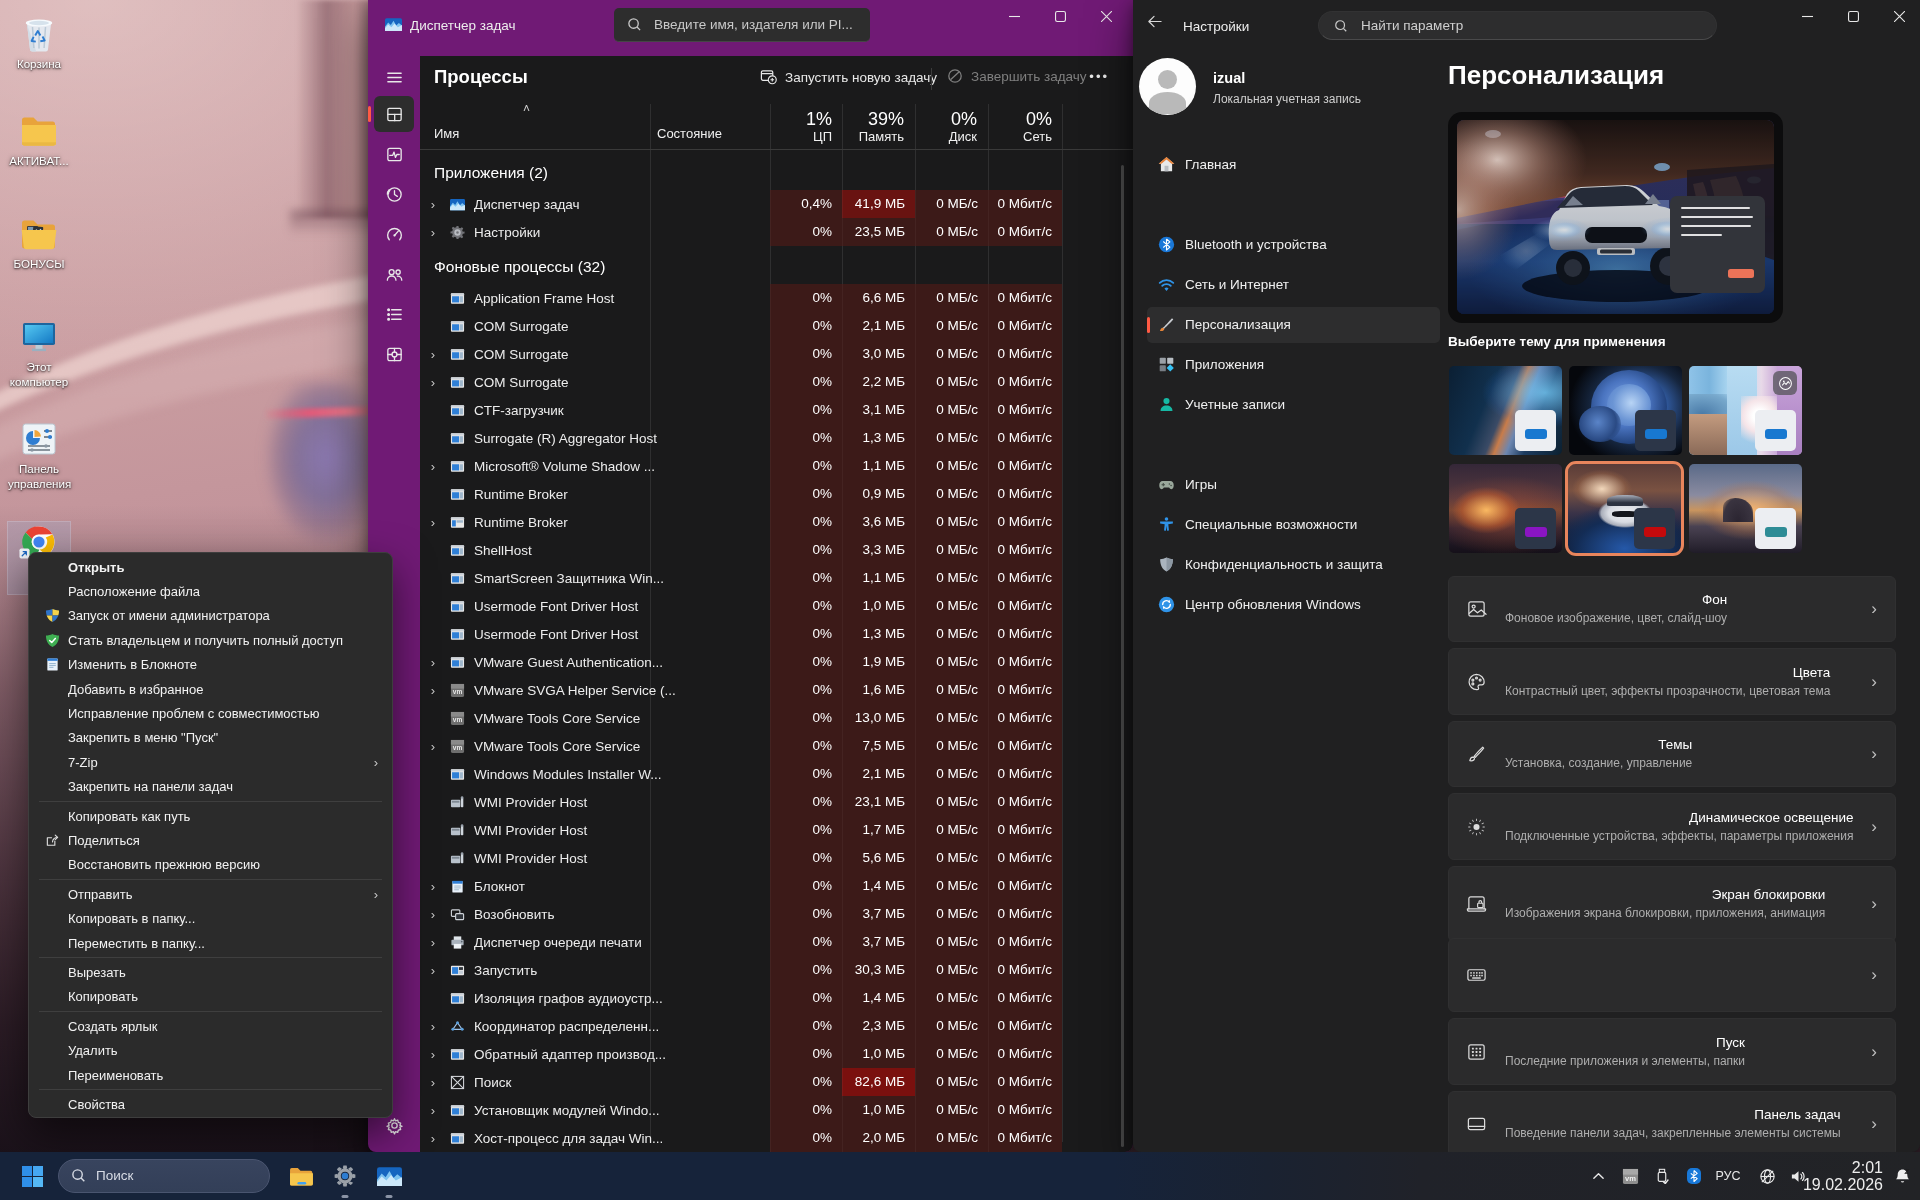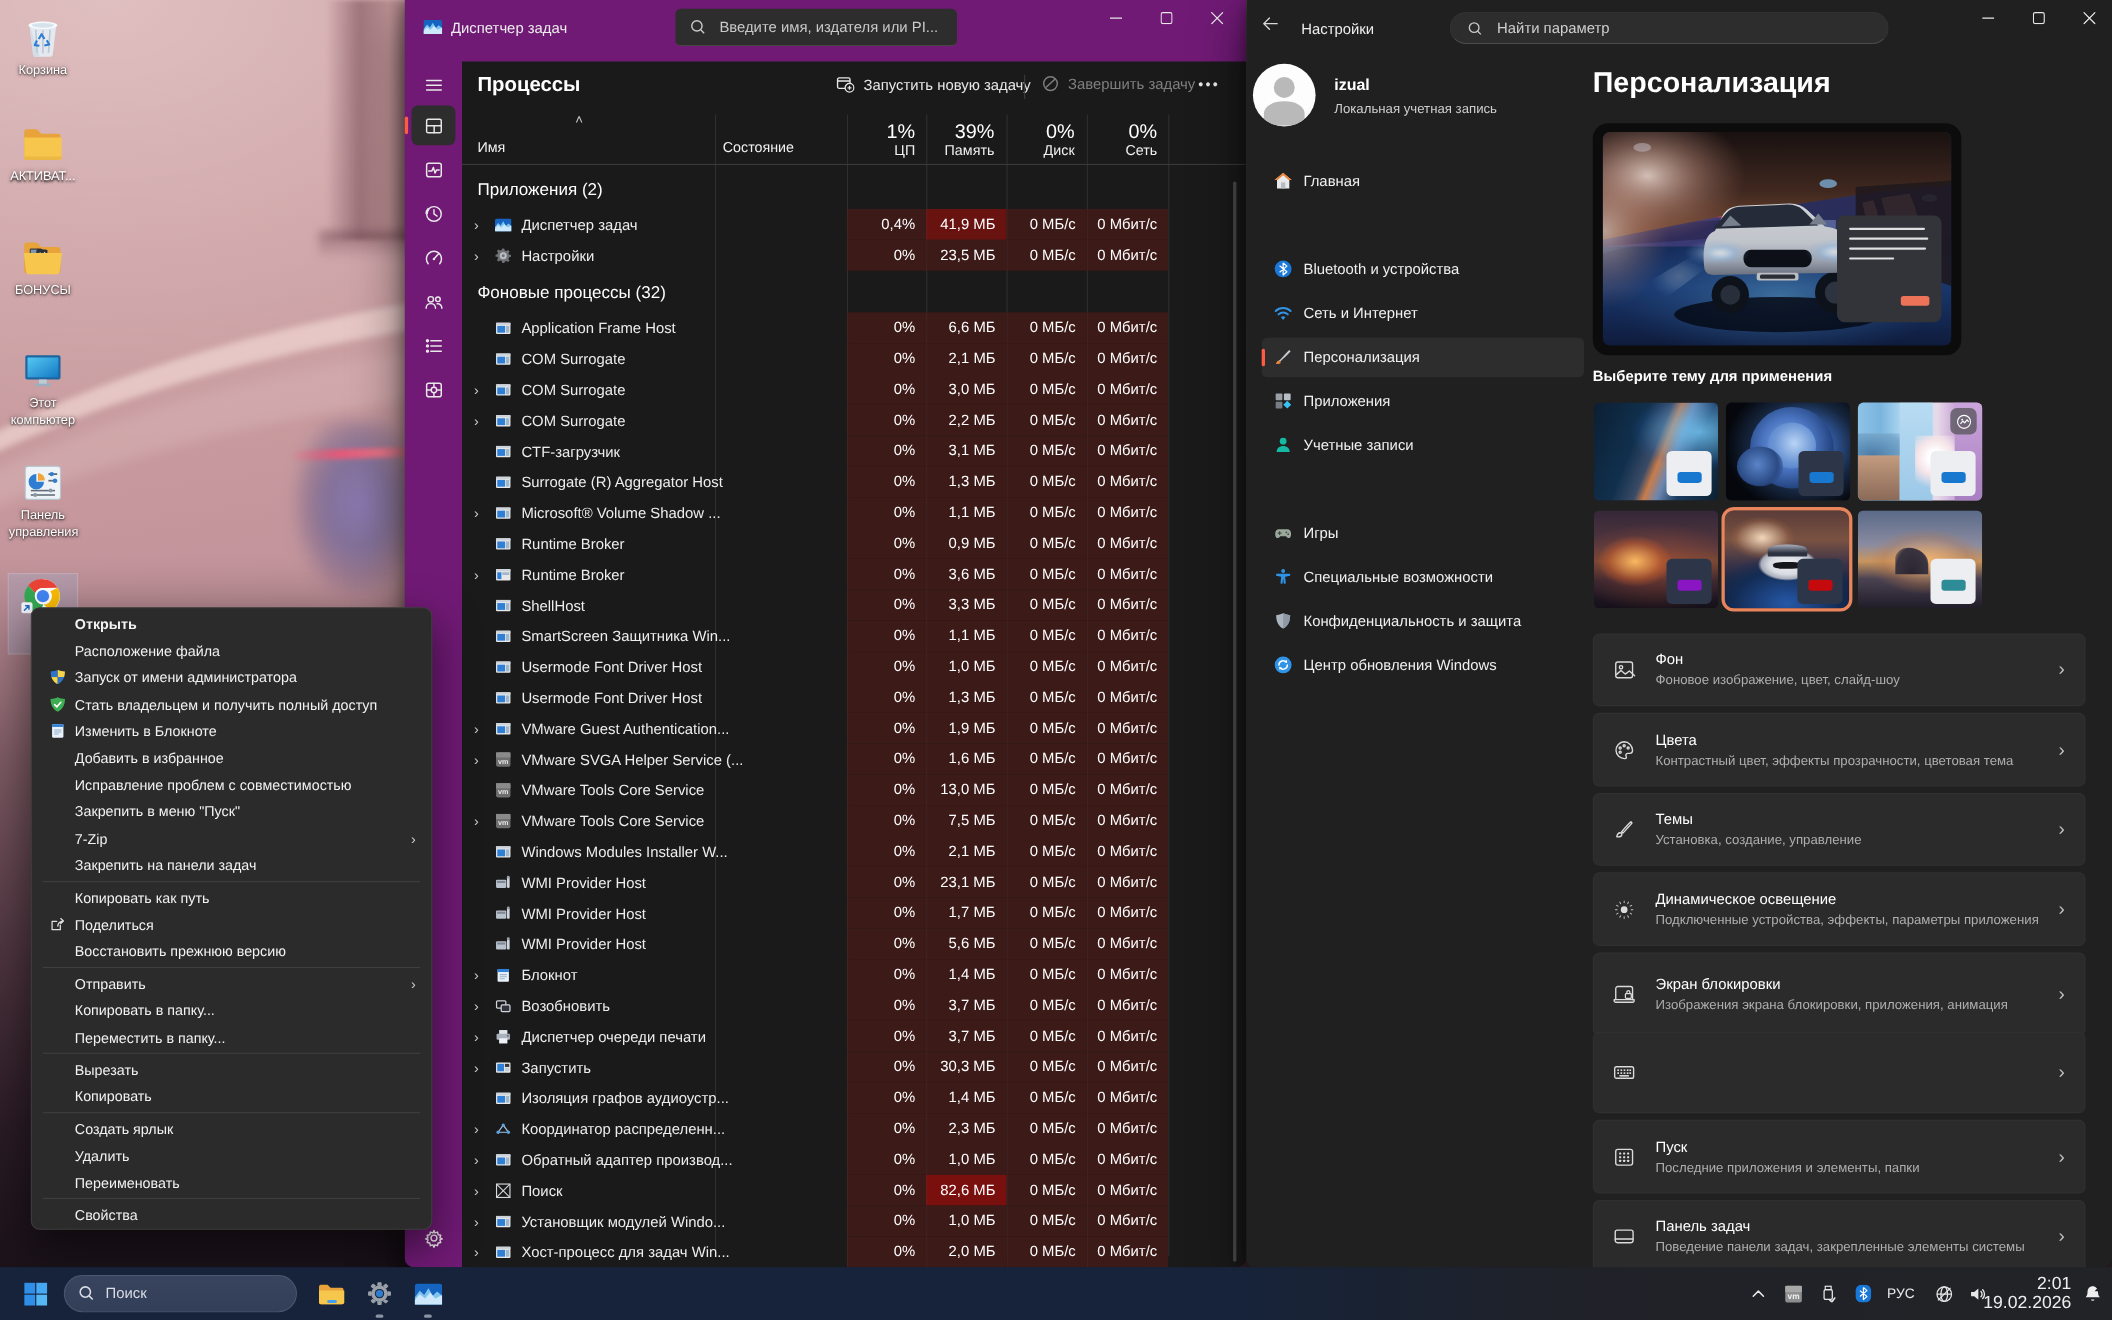--- a/index.html
+++ b/index.html
@@ -119,21 +119,21 @@
 .r1 { left:22px; top:4px; width:76px; height:74px; background:radial-gradient(circle at 45% 45%, #7fa8e8 0%, #4a74c0 40%, #1d3c74 75%, transparent 90%); }
 .r2 { left:38px; top:18px; width:44px; height:42px; background:radial-gradient(circle at 55% 45%, #b8d4f5 0%, #6a94d4 55%, transparent 85%); }
 .r3 { left:10px; top:40px; width:42px; height:36px; background:radial-gradient(circle at 45% 45%, #5a84c8 0%, #2a4a84 60%, transparent 88%); }
 .sync { position:absolute; right:5px; top:5px; width:24px; height:24px; border-radius:6px; background:rgba(90,88,95,.8); display:flex; align-items:center; justify-content:center; }
 .car { position:absolute; left:24px; top:26px; width:66px; height:42px;
  background:radial-gradient(ellipse 60% 52% at 50% 55%, #eef0f3 0%, #d8dbe2 42%, #a9aeba 60%, rgba(70,75,90,0) 68%); }
 .car:after { content:""; position:absolute; left:15px; top:5px; width:36px; height:11px; border-radius:45% 45% 8% 8%; background:linear-gradient(180deg,#aab0bc,#2c3240 70%); }
 .car:before { content:""; position:absolute; left:20px; top:21px; width:26px; height:6px; border-radius:34%; background:#14161c; }
 .card { position:absolute; left:315px; width:448px; background:#2b2b2c; border:1px solid #303031; border-radius:6px; }
 .cic { position:absolute; left:17px; top:50%; transform:translateY(-50%); width:21px; height:21px; }
-.ctxt { position:absolute; left:56px; top:50%; transform:translateY(-50%); }
+.ctxt { position:absolute; left:56px; top:50%; transform:translateY(-50%);text-align:right; }
 .ct1 { font-size:13.5px; color:#fff; margin-bottom:3px; }
 .ct2 { font-size:12px; color:#aeaeae; line-height:16px; }
 .chev { position:absolute; right:18px; top:50%; transform:translateY(-50%); color:#c0c0c0; font-size:17px; }
 
 
 #cmenu { position:absolute; left:28px; top:552px; width:365px; height:566px; background:#2b2b2b;
  border:1px solid #3e3e3e; border-radius:8px; z-index:6; box-shadow:0 16px 40px rgba(0,0,0,.55); padding-top:2px; }
 .mitem { position:relative; height:24.4px; display:flex; align-items:center; color:#f2f2f2; font-size:13px; }
 .mlbl { display:flex; align-items:center; }
 .mic { width:15px; height:15px; margin-left:16px; margin-right:8px; flex:none; display:flex; }

